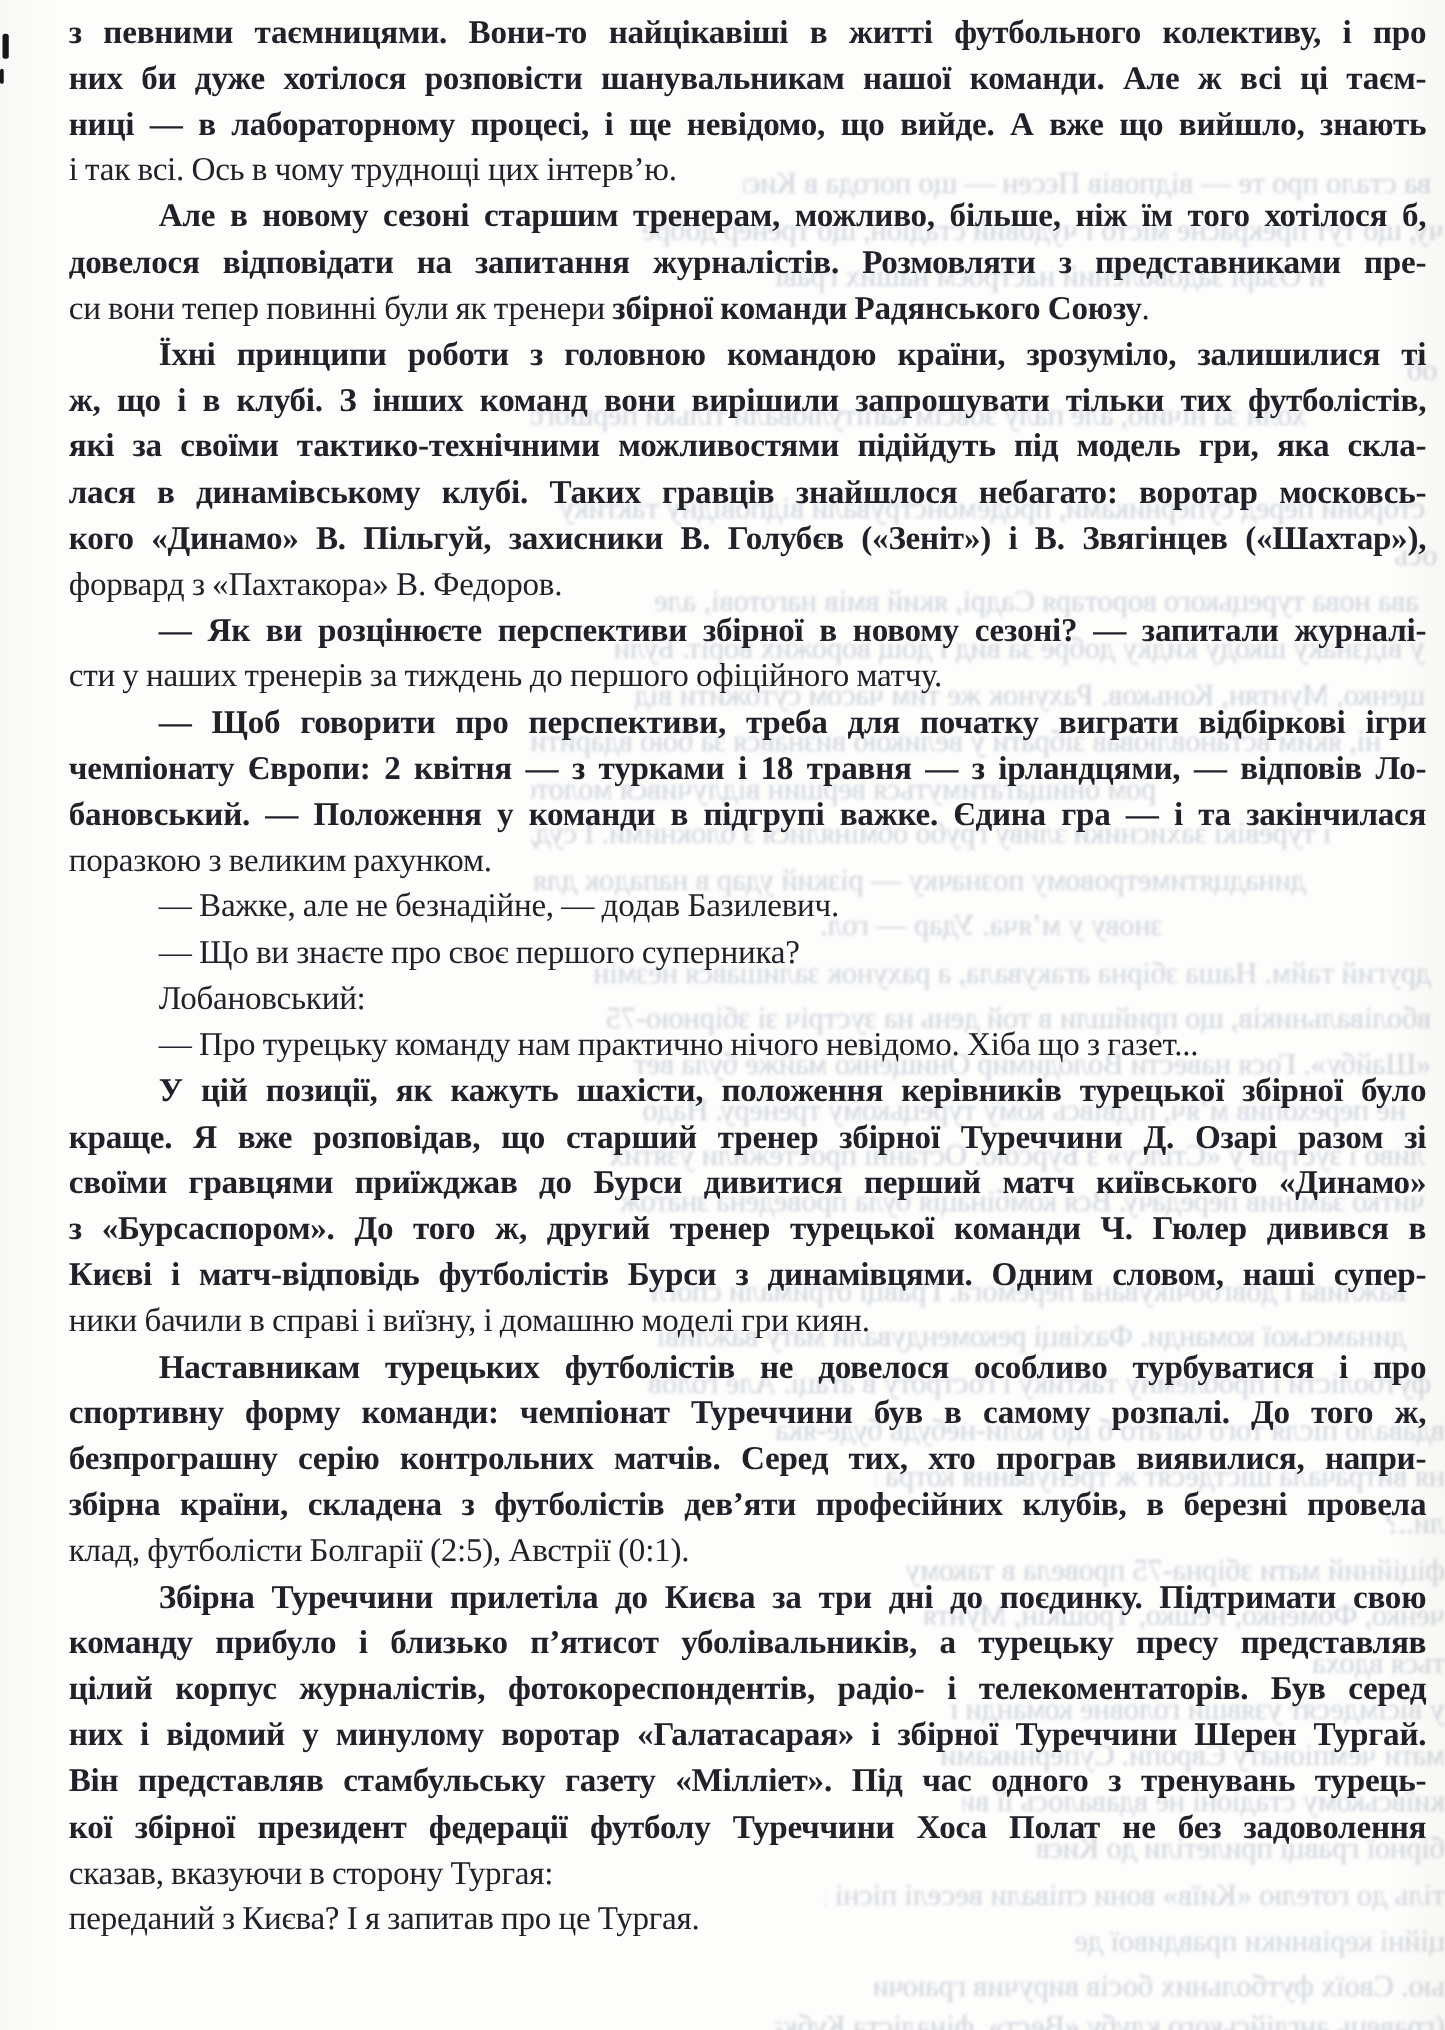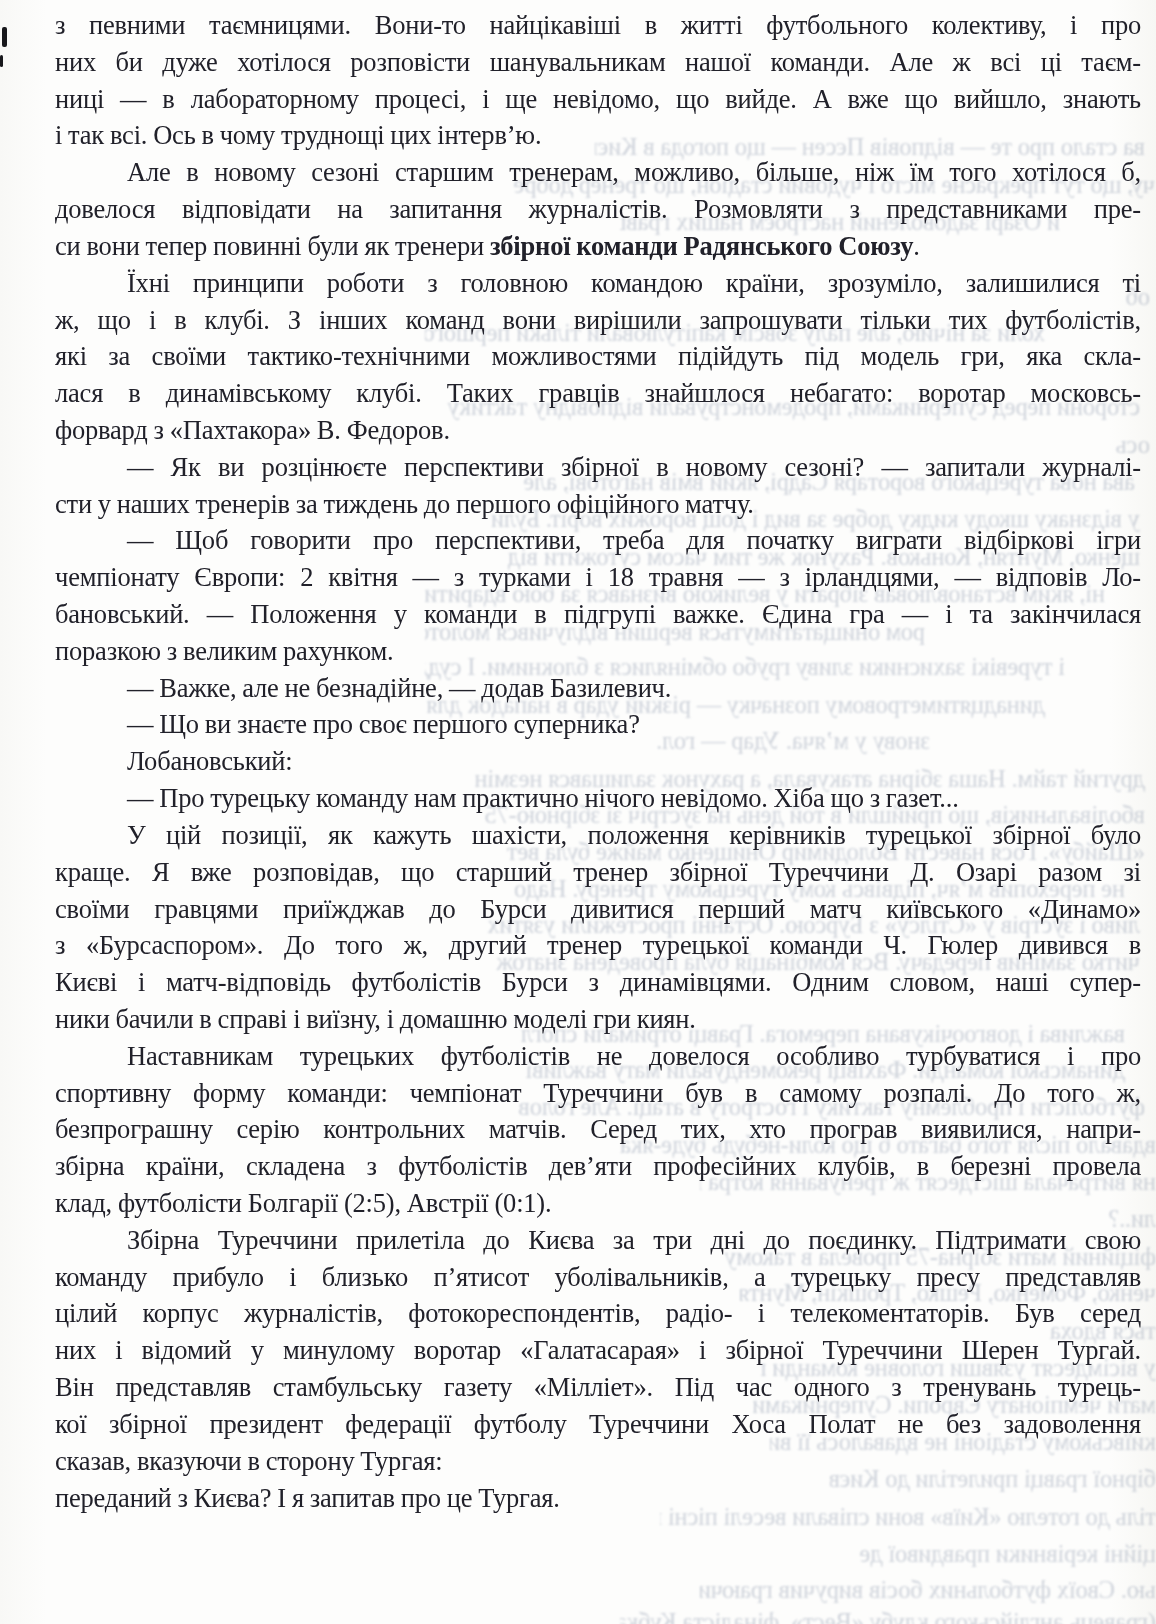--- a/index.html
+++ b/index.html
@@ -21,21 +21,21 @@
     transform:scaleX(-1);
     white-space:nowrap;overflow:hidden;text-align:left;
   }
   #text-block{position:absolute;left:55px;top:7px;width:1086px;}
   .line{
     height:36.82px;line-height:36.82px;
     font-size:26.5px;letter-spacing:-0.2px;word-spacing:-0.5px;
     white-space:nowrap;overflow:visible;
     text-align:justify;
   }
-  .line.j{text-align-last:justify;}
+  .line.j{text-align-last:justify;font-weight:bold;}
   .line.l{text-align:left;text-align-last:left;}
   .line.i{padding-left:72px;}
   .line b{font-weight:bold;}
   .artifact{position:absolute;background:#17171b;border-radius:2px;}
 </style>
 </head>
 <body>
 
 <div class="page">
   <div id="ghost-layer">
@@ -83,20 +83,21 @@
       <div class="line j"><span>них би дуже хотілося розповісти шанувальникам нашої команди. Але ж всі ці таєм-</span></div>
       <div class="line j"><span>ниці — в лабораторному процесі, і ще невідомо, що вийде. А вже що вийшло, знають</span></div>
       <div class="line l"><span>і так всі. Ось в чому труднощі цих інтерв’ю.</span></div>
       <div class="line j i"><span>Але в новому сезоні старшим тренерам, можливо, більше, ніж їм того хотілося б,</span></div>
       <div class="line j"><span>довелося відповідати на запитання журналістів. Розмовляти з представниками пре-</span></div>
       <div class="line l"><span>си вони тепер повинні були як тренери </span><b>збірної команди Радянського Союзу</b><span>.</span></div>
       <div class="line j i"><span>Їхні принципи роботи з головною командою країни, зрозуміло, залишилися ті</span></div>
       <div class="line j"><span>ж, що і в клубі. З інших команд вони вирішили запрошувати тільки тих футболістів,</span></div>
       <div class="line j"><span>які за своїми тактико-технічними можливостями підійдуть під модель гри, яка скла-</span></div>
       <div class="line j"><span>лася в динамівському клубі. Таких гравців знайшлося небагато: воротар московсь-</span></div>
+      <div class="line j"><span>кого «Динамо» В. Пільгуй, захисники В. Голубєв («Зеніт») і В. Звягінцев («Шахтар»),</span></div>
       <div class="line l"><span>форвард з «Пахтакора» В. Федоров.</span></div>
       <div class="line j i"><span>— Як ви розцінюєте перспективи збірної в новому сезоні? — запитали журналі-</span></div>
       <div class="line l"><span>сти у наших тренерів за тиждень до першого офіційного матчу.</span></div>
       <div class="line j i"><span>— Щоб говорити про перспективи, треба для початку виграти відбіркові ігри</span></div>
       <div class="line j"><span>чемпіонату Європи: 2 квітня — з турками і 18 травня — з ірландцями, — відповів Ло-</span></div>
       <div class="line j"><span>бановський. — Положення у команди в підгрупі важке. Єдина гра — і та закінчилася</span></div>
       <div class="line l"><span>поразкою з великим рахунком.</span></div>
       <div class="line l i"><span>— Важке, але не безнадійне, — додав Базилевич.</span></div>
       <div class="line l i"><span>— Що ви знаєте про своє першого суперника?</span></div>
       <div class="line l i"><span>Лобановський:</span></div>

